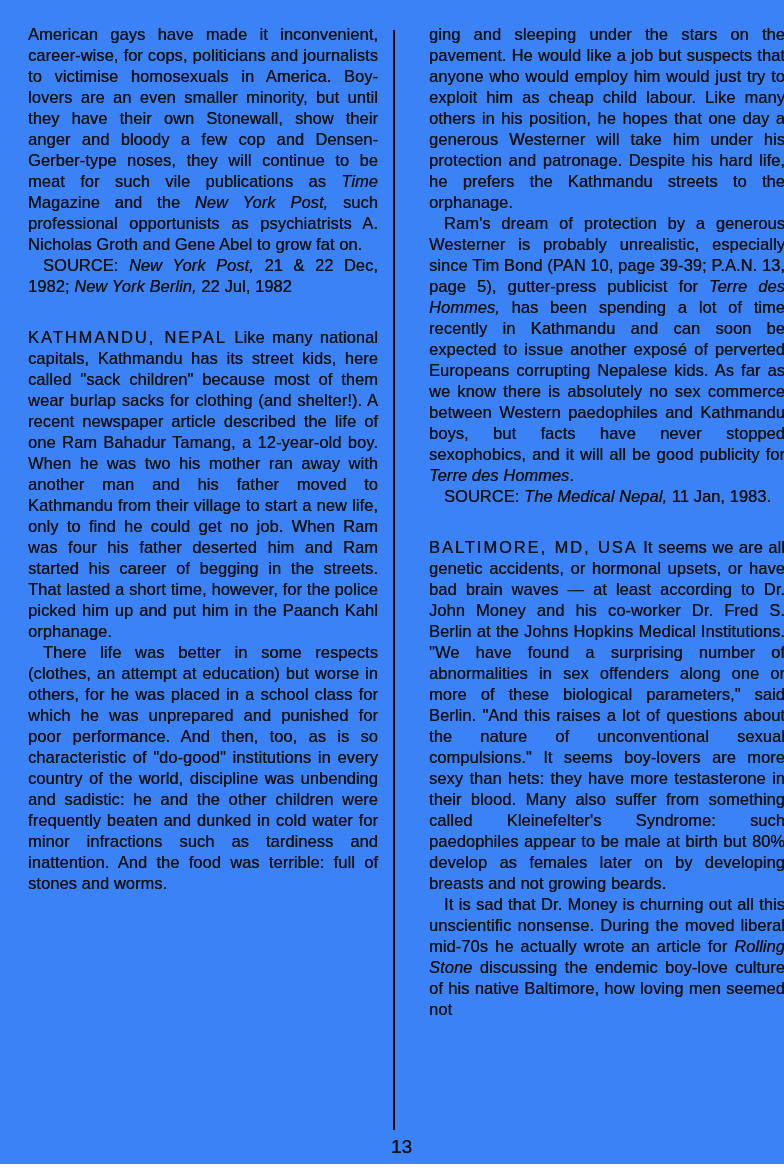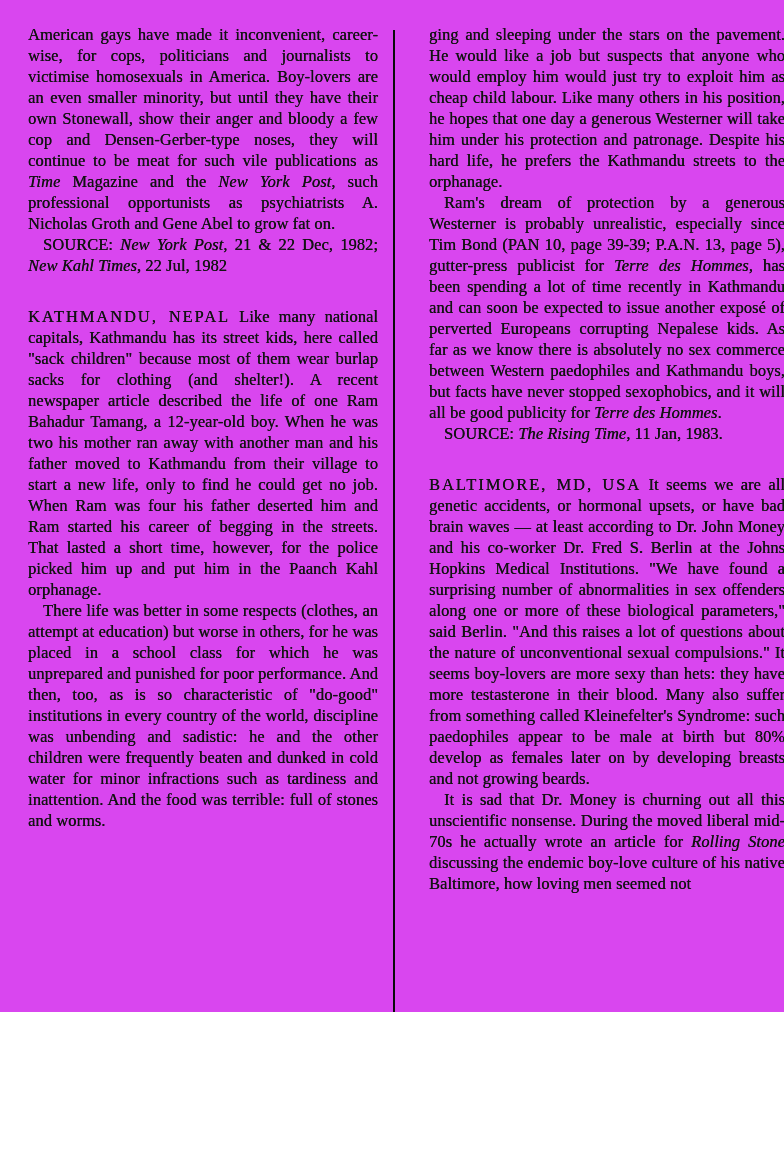--- a/index.html
+++ b/index.html
@@ -3,25 +3,24 @@
 <meta charset="utf-8">
 <style>
   html, body { margin: 0; padding: 0; }
   body {
     width: 784px; height: 1176px;
     background: #ffffff;
     font-family: "Liberation Sans", sans-serif;
   }
   .page {
     position: relative;
-    width: 784px; height: 1012px;
-    background: #d946ef;
+    width: 784px; height: 1164px;
+    background: #3b82f6;
     color: #131313;
     overflow: hidden;
-    font-family: Liberation Serif, serif;
   }
   .col {
     position: absolute;
     top: 24px;
     text-align: justify;
     font-size: 16.4px;
     line-height: 21px;
     letter-spacing: 0.1px;
     text-shadow: 0.3px 0 0 currentColor; 
   }
@@ -50,38 +49,38 @@
 </style>
 </head>
 <body>
 
 <div class="page">
 
   <div class="col col-left">
 
     <p class="para"><span>American gays have made it inconvenient, career-wise, for cops, politicians and journalists to victimise homosexuals in America. Boy-lovers are an even smaller minority, but until they have their own Stonewall, show their anger and bloody a few cop and Densen-Gerber-type noses, they will continue to be meat for such vile publications as </span><span class="italic">Time</span><span> Magazine and the </span><span class="italic">New York Post,</span><span> such professional opportunists as psychiatrists A. Nicholas Groth and Gene Abel to grow fat on.</span></p>
 
-    <p class="para indent"><span>SOURCE: </span><span class="italic">New York Post,</span><span> 21 &amp; 22 Dec, 1982; </span><span class="italic">New Kahl Times,</span><span> 22 Jul, 1982</span></p>
+    <p class="para indent"><span>SOURCE: </span><span class="italic">New York Post,</span><span> 21 &amp; 22 Dec, 1982; </span><span class="italic">New York Berlin,</span><span> 22 Jul, 1982</span></p>
 
     <p class="para section"><span class="section-header">KATHMANDU, NEPAL</span><span> Like many national capitals, Kathmandu has its street kids, here called "sack children" because most of them wear burlap sacks for clothing (and shelter!). A recent newspaper article described the life of one Ram Bahadur Tamang, a 12-year-old boy. When he was two his mother ran away with another man and his father moved to Kathmandu from their village to start a new life, only to find he could get no job. When Ram was four his father deserted him and Ram started his career of begging in the streets. That lasted a short time, however, for the police picked him up and put him in the Paanch Kahl orphanage.</span></p>
 
     <p class="para indent"><span>There life was better in some respects (clothes, an attempt at education) but worse in others, for he was placed in a school class for which he was unprepared and punished for poor performance. And then, too, as is so characteristic of "do-good" institutions in every country of the world, discipline was unbending and sadistic: he and the other children were frequently beaten and dunked in cold water for minor infractions such as tardiness and inattention. And the food was terrible: full of stones and worms.</span></p>
 
 
   </div>
 
   <div class="divider"></div>
 
   <div class="col col-right">
 
     <p class="para"><span>ging and sleeping under the stars on the pavement. He would like a job but suspects that anyone who would employ him would just try to exploit him as cheap child labour. Like many others in his position, he hopes that one day a generous Westerner will take him under his protection and patronage. Despite his hard life, he prefers the Kathmandu streets to the orphanage.</span></p>
 
     <p class="para indent"><span>Ram's dream of protection by a generous Westerner is probably unrealistic, especially since Tim Bond (PAN 10, page 39-39; P.A.N. 13, page 5), gutter-press publicist for </span><span class="italic">Terre des Hommes,</span><span> has been spending a lot of time recently in Kathmandu and can soon be expected to issue another exposé of perverted Europeans corrupting Nepalese kids. As far as we know there is absolutely no sex commerce between Western paedophiles and Kathmandu boys, but facts have never stopped sexophobics, and it will all be good publicity for </span><span class="italic">Terre des Hommes</span><span>.</span></p>
 
-    <p class="para indent"><span>SOURCE: </span><span class="italic">The Rising Time,</span><span> 11 Jan, 1983.</span></p>
+    <p class="para indent"><span>SOURCE: </span><span class="italic">The Medical Nepal,</span><span> 11 Jan, 1983.</span></p>
 
     <p class="para section"><span class="section-header">BALTIMORE, MD, USA</span><span> It seems we are all genetic accidents, or hormonal upsets, or have bad brain waves — at least according to Dr. John Money and his co-worker Dr. Fred S. Berlin at the Johns Hopkins Medical Institutions. "We have found a surprising number of abnormalities in sex offenders along one or more of these biological parameters," said Berlin. "And this raises a lot of questions about the nature of unconventional sexual compulsions." It seems boy-lovers are more sexy than hets: they have more testasterone in their blood. Many also suffer from something called Kleinefelter's Syndrome: such paedophiles appear to be male at birth but 80% develop as females later on by developing breasts and not growing beards.</span></p>
 
     <p class="para indent"><span>It is sad that Dr. Money is churning out all this unscientific nonsense. During the moved liberal mid-70s he actually wrote an article for </span><span class="italic">Rolling Stone</span><span> discussing the endemic boy-love culture of his native Baltimore, how loving men seemed not</span></p>
 
   </div>
 
   <div class="page-number">13</div>
 
 </div>

